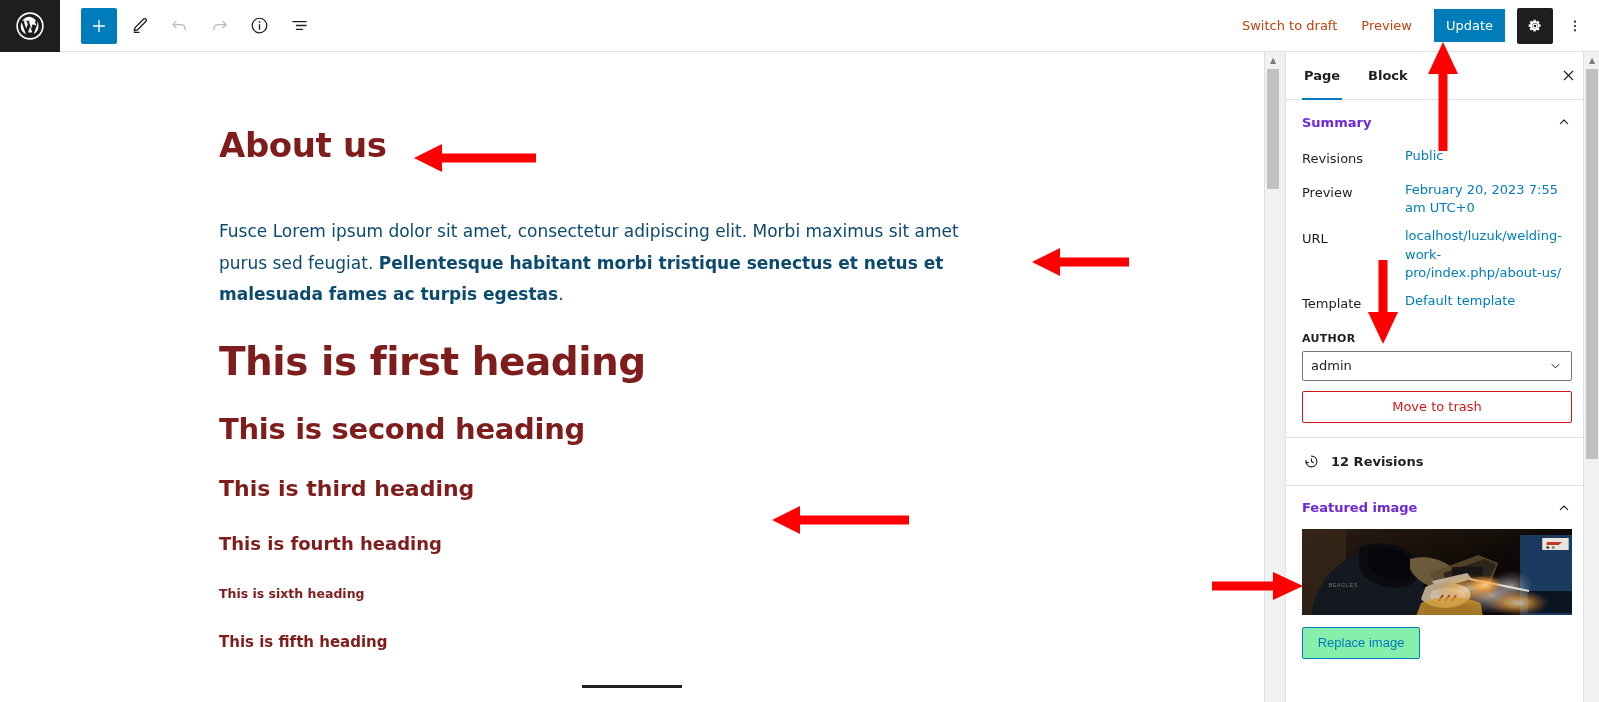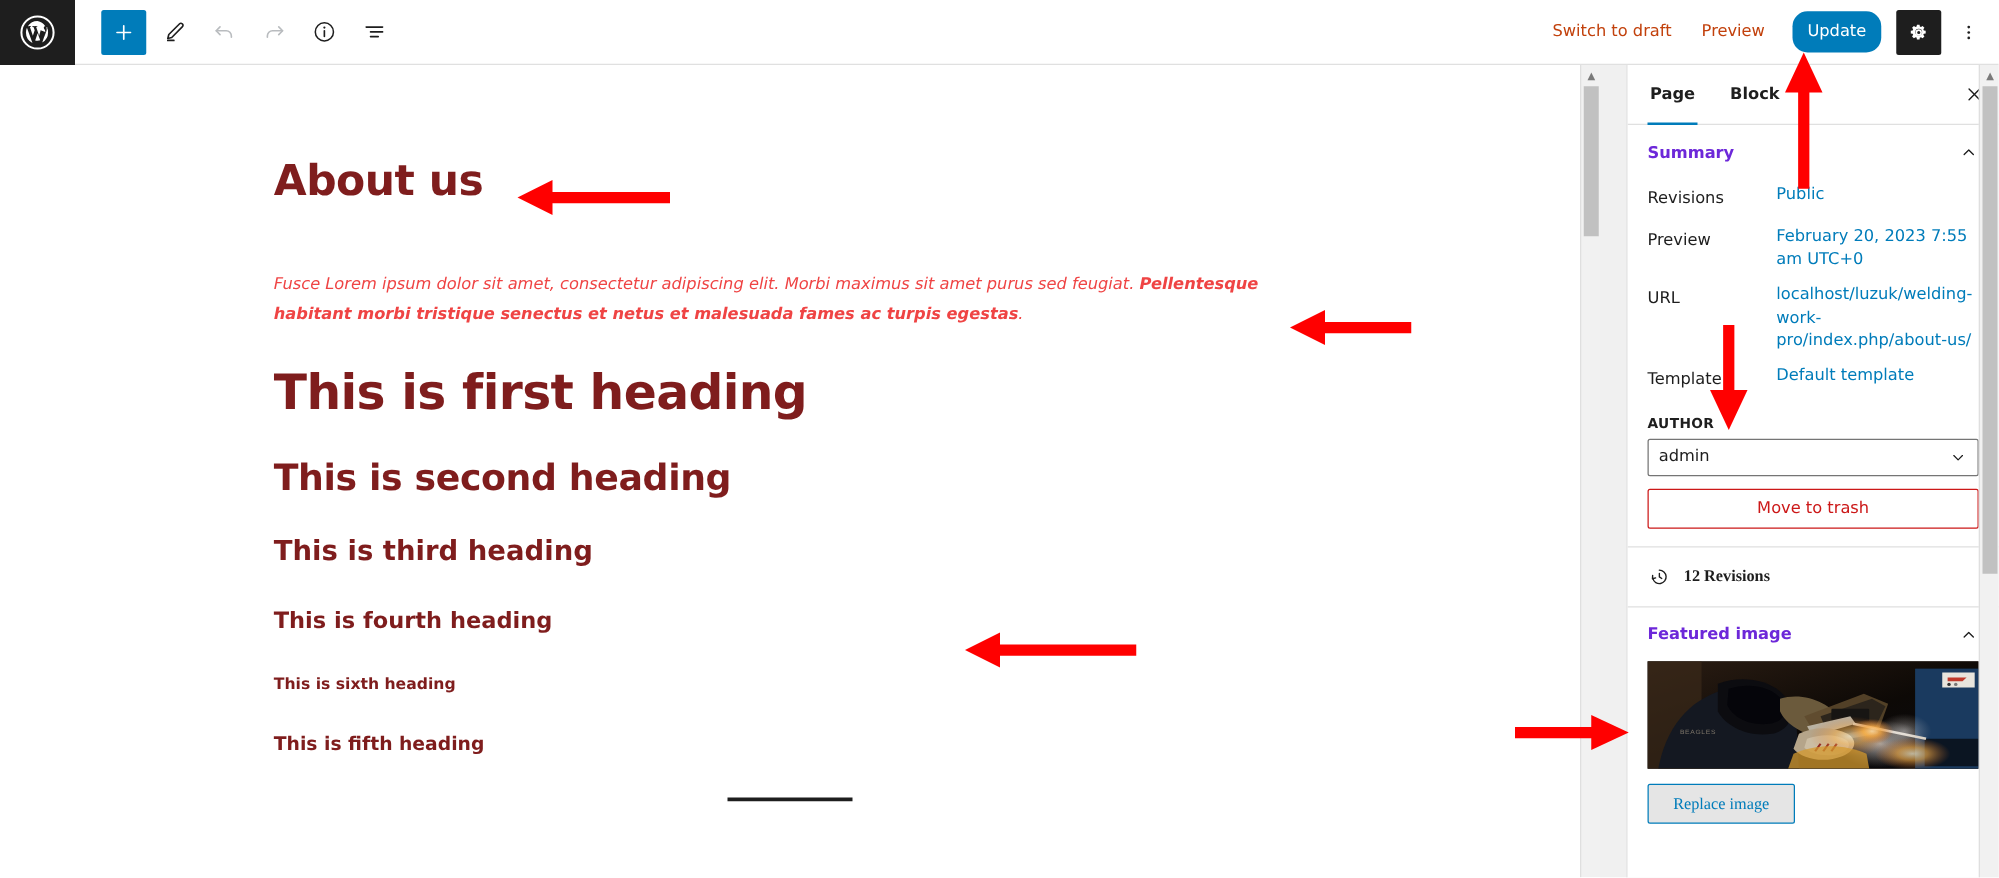--- a/index.html
+++ b/index.html
@@ -41,21 +41,21 @@
 
   .tb-right {
     margin-left: auto; display: flex; align-items: center; gap: 0; padding-right: 8px;
   }
   .tb-link {
     color: #c2410c; background: none; border: none;
     font-family: "DejaVu Sans", "Liberation Sans", sans-serif;
     font-size: 13px; padding: 6px 12px; cursor: pointer; white-space: nowrap;
   }
   #update-button {
-    background: #007cba; color: #fff; border: none; border-radius: 12px;
+    background: #007cba; color: #fff; border: none; border-radius: 0;
     font-family: "DejaVu Sans", "Liberation Sans", sans-serif;
     font-size: 13px; font-weight: 400;
     padding: 0 12px; height: 33px; margin-left: 10px; cursor: pointer; text-align: right;
   }
   #settings-gear {
     width: 36px; height: 36px; margin-left: 12px;
     background: #1e1e1e; color: #fff; border: none; border-radius: 2px;
     display: flex; align-items: center; justify-content: center; cursor: pointer;
   }
   #more-menu {
@@ -86,22 +86,22 @@
     position: absolute; top: 17px; left: 2px; width: 12px; height: 120px;
     background: #c1c1c1; border-radius: 0;
   }
 
   .blk { color: #7f1d1d; }
   #page-title-block {
     font-size: 34px; font-weight: 700; letter-spacing: -0.4px;
     margin-top: 75px; line-height: 1.1;
   }
   #intro-paragraph {
-    font-size: 13px; line-height: 1.85; margin-top: 52px;
-    max-width: 790px; font-weight: 400; color: #ef4444; font-style: italic;
+    font-size: 17px; line-height: 1.85; margin-top: 52px;
+    max-width: 790px; font-weight: 400; color: #0c4a6e;
   }
   #intro-paragraph b { font-weight: 700; }
 
   #h1-block { font-size: 39px; font-weight: 700; margin-top: 28px; letter-spacing: -0.5px; }
   #h2-block { font-size: 29px; font-weight: 700; margin-top: 28px; letter-spacing: -0.3px; }
   #h3-block { font-size: 22px; font-weight: 700; margin-top: 30px; }
   #h4-block { font-size: 18px; font-weight: 700; margin-top: 32px; }
   #h5-block { font-size: 15px; font-weight: 700; margin-top: 32px; }
   #h6-block { font-size: 12.5px; font-weight: 700; margin-top: 32px; }
 
@@ -114,21 +114,21 @@
   #sidebar {
     position: absolute; top: 52px; right: 0;
     width: 319px; height: 650px;
     background: #f0f0f0;
     display: flex;
   }
   #sidebar-inner {
     width: 303px; height: 650px;
     background: #fff;
     border-left: 1px solid #e0e0e0;
-    margin-left: 21px;
+    margin-left: 5px;
     overflow: hidden;
   }
   #sidebar-scrollbar {
     position: absolute; top: 0; right: 0; width: 16px; height: 650px;
     background: #f1f1f1; border-left: 1px solid #dfdfdf;
   }
   #sidebar-scrollbar .sb-arrow {
     width: 16px; height: 17px; display: flex; align-items: center; justify-content: center;
     color: #7a7a7a; font-size: 8px;
   }
@@ -207,35 +207,34 @@
     background: #fff; border: 1px solid #cc1818; border-radius: 2px;
     color: #cc1818;
     font-family: "DejaVu Sans", "Liberation Sans", sans-serif;
     font-size: 13px; cursor: pointer;
   }
 
   #revisions-panel {
     display: flex; align-items: center; gap: 10px;
     padding: 14px 16px; border-bottom: 1px solid #e0e0e0;
     cursor: pointer;
-    font-family: Liberation Serif, serif;
   }
   #revisions-label { font-size: 13px; font-weight: 700; color: #1e1e1e; }
 
   #featured-image-thumb {
     width: 100%; height: 86px; display: block; border-radius: 0;
     position: relative; overflow: hidden; cursor: pointer;
     background: #1a120c;
   }
   #featured-image-thumb svg { display: block; width: 100%; height: 100%; }
   #replace-image-button {
     margin-top: 12px; width: 118px; height: 32px;
-    background: #e5e5e5; border: 1px solid #007cba; border-radius: 2px;
+    background: #86efac; border: 1px solid #007cba; border-radius: 2px;
     color: #007cba;
-    font-family: Liberation Serif, serif;
+    font-family: Liberation Sans, sans-serif;
     font-size: 13px; cursor: pointer;
   }
 
   
   .arrow { position: absolute; pointer-events: none; }
 </style>
 </head>
 <body>
 
 <div id="app">

